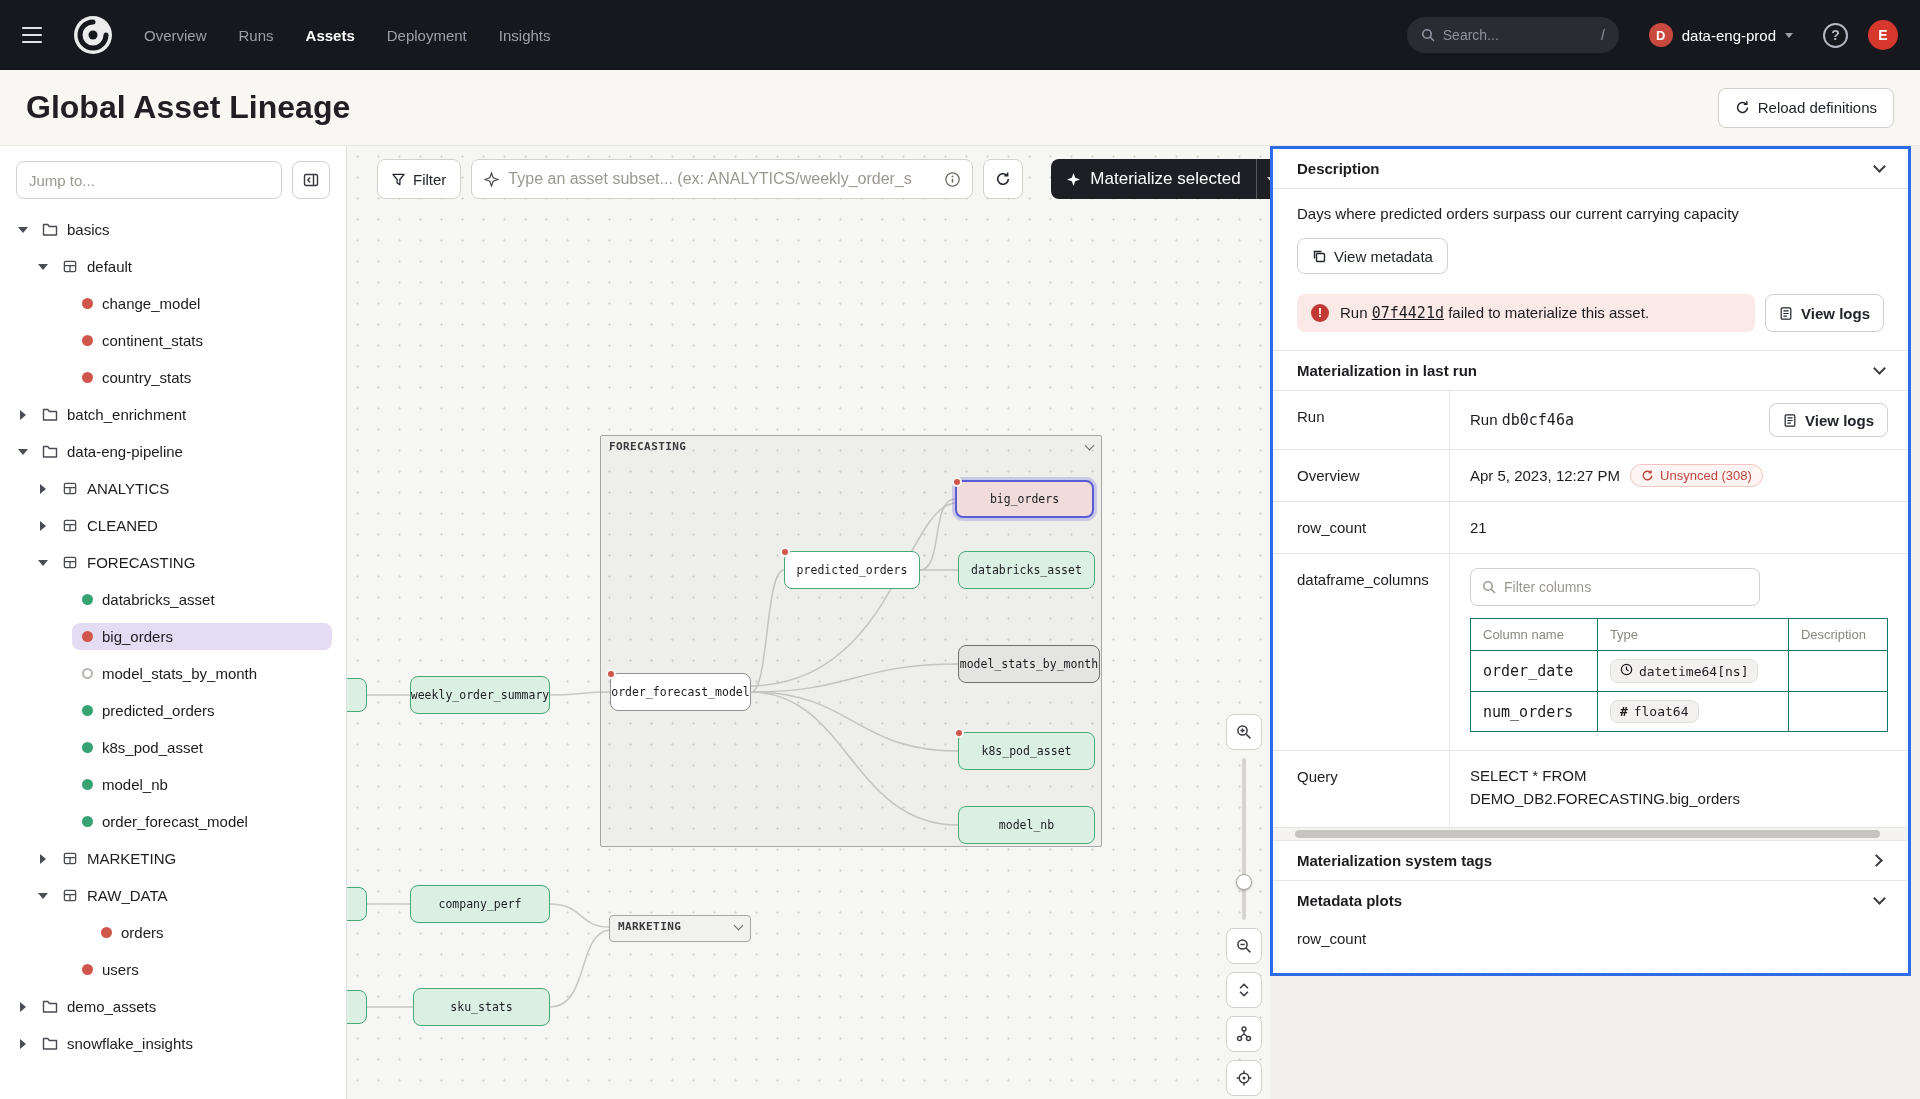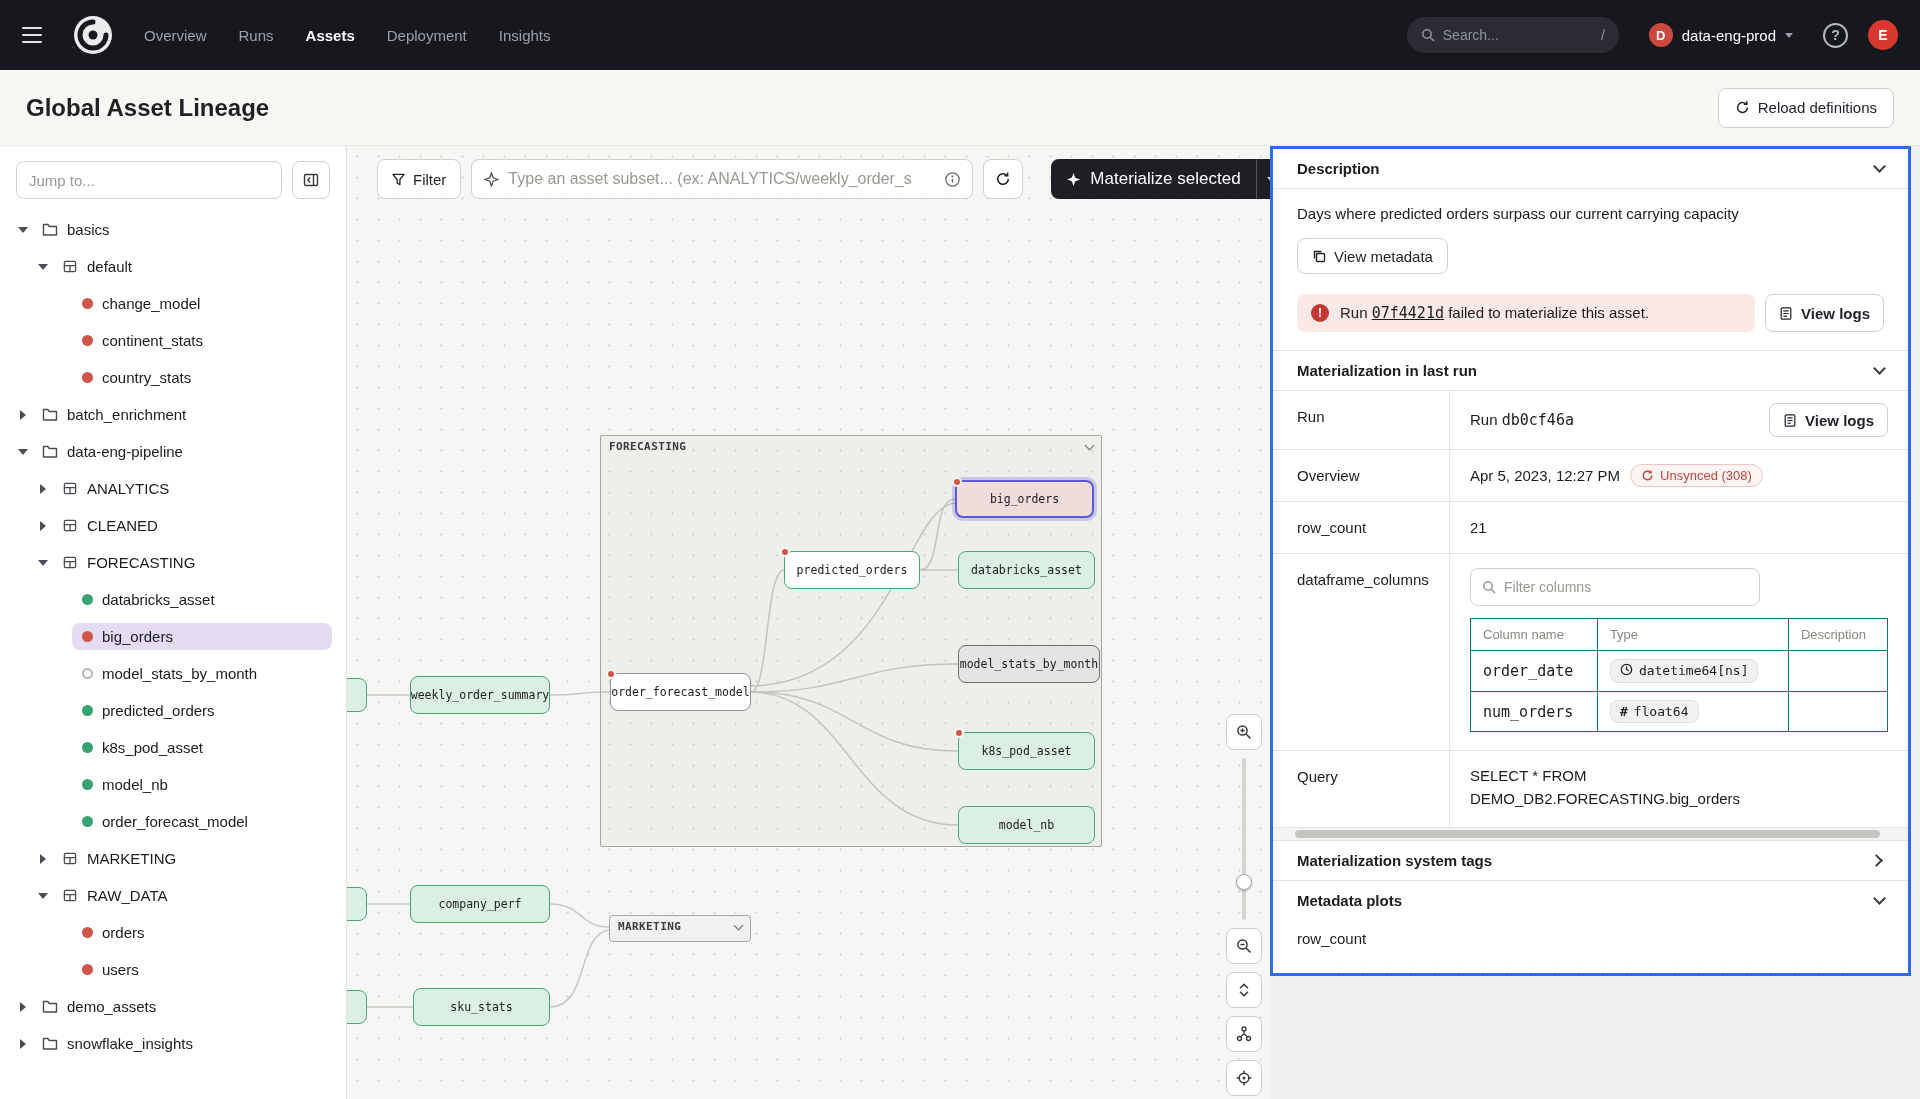--- a/index.html
+++ b/index.html
@@ -22,21 +22,21 @@
   .searchbox .slash{margin-left:auto;font-size:14px;color:#8F93A0;}
   .dep-chip{display:flex;align-items:center;gap:9px;color:#fff;font-size:15px;cursor:pointer;padding:6px 10px;border-radius:8px;}
   .badge-circle{width:24px;height:24px;border-radius:50%;background:#C9493E;color:#fff;font-size:13px;font-weight:700;display:flex;align-items:center;justify-content:center;}
   .caret-down{width:0;height:0;border-left:4px solid transparent;border-right:4px solid transparent;border-top:5px solid #9DA0AA;}
   .caret-down.light{border-top-color:#C9CBD2;}
   .help-circle{width:25px;height:25px;border-radius:50%;border:2px solid #B6B9C2;color:#B6B9C2;display:flex;align-items:center;justify-content:center;font-size:14px;font-weight:700;cursor:pointer;}
   .avatar{width:30px;height:30px;border-radius:50%;background:#D6382E;color:#fff;font-weight:700;font-size:14px;display:flex;align-items:center;justify-content:center;cursor:pointer;}
 
   
   .pagehead{height:76px;background:#F8F7F4;display:flex;align-items:center;justify-content:space-between;padding:0 26px;border-bottom:1px solid #EAE8E4;}
-  .pagehead h1{font-size:24px;font-weight:700;color:#211F23;}
+  .pagehead h1{font-size:32px;font-weight:700;color:#211F23;}
   .btn{display:inline-flex;align-items:center;gap:8px;background:#fff;border:1px solid #D2D0CB;border-radius:8px;font-size:15px;color:#21242B;cursor:pointer;font-family:"Liberation Sans",sans-serif;}
   .reload-btn{height:40px;padding:0 16px;}
 
   
   .content{display:flex;height:953px;position:relative;}
 
   
   .sidebar{width:347px;background:#fff;border-right:1px solid #E2E0DC;display:flex;flex-direction:column;flex-shrink:0;}
   .sidebar-top{display:flex;gap:10px;padding:15px 16px 12px;align-items:center;}
   .jump-input{flex:1;height:38px;border:1px solid #D2D0CB;border-radius:8px;padding:0 12px;font-size:15px;color:#3a3a40;outline:none;font-family:"Liberation Sans",sans-serif;}
@@ -112,21 +112,21 @@
   .kv .v.between{justify-content:space-between;}
   .kv .v.col{flex-direction:column;align-items:flex-start;gap:12px;padding:14px 20px 18px;}
   .unsynced{display:inline-flex;align-items:center;gap:6px;border:1px solid #F0C5C1;background:#FEF4F3;color:#BF443E;border-radius:14px;padding:3px 10px;font-size:13px;white-space:nowrap;}
   .filter-cols{width:290px;height:38px;border:1px solid #D2D0CB;border-radius:8px;display:flex;align-items:center;gap:8px;padding:0 11px;color:#9B9891;}
   .filter-cols input{flex:1;border:none;outline:none;font-size:14px;font-family:"Liberation Sans",sans-serif;min-width:0;}
   .filter-cols input::placeholder{color:#9B9891;}
   .cols-table{border-collapse:collapse;width:100%;}
   .cols-table th,.cols-table td{border:1px solid #0f766e;text-align:left;padding:8px 12px;}
   .cols-table th{font-size:13px;color:#8B8880;font-weight:400;}
   .cols-table td.cname{font-family:"DejaVu Sans Mono",monospace;font-size:15px;}
-  .type-pill{display:inline-flex;gap:6px;background:#F2F1EF;border:1px solid #E0DEDA;border-radius:8px;padding:3px 9px;font-family:"DejaVu Sans Mono",monospace;font-size:13px;color:#1C1C21;white-space:nowrap;}
+  .type-pill{display:inline-flex;align-items:center;gap:6px;background:#F2F1EF;border:1px solid #E0DEDA;border-radius:8px;padding:3px 9px;font-family:"DejaVu Sans Mono",monospace;font-size:13px;color:#1C1C21;white-space:nowrap;}
   .qline{font-size:15px;line-height:1.4;}
 
   .hscroll{height:13px;border-top:1px solid #E7E5E1;background:#F5F4F2;position:relative;flex-shrink:0;}
   .hthumb{position:absolute;top:2px;left:22px;right:28px;height:8px;background:#C7C5C1;border-radius:4px;cursor:pointer;}
   .plot-title{padding:10px 24px 2px;font-size:15px;flex-shrink:0;}
   .chart-host{flex:1;overflow:hidden;padding:6px 10px 0 14px;}
 </style>
 </head>
 <body>
 
@@ -400,21 +400,21 @@
           <span class="tpill">
             <span class="ticon">
               <svg width="16" height="15" viewBox="0 0 16 16">
                 <rect x="2" y="2.5" width="12" height="11" rx="1.5" fill="none" stroke="#4A4B52" stroke-width="1.4"></rect>
                 <path d="M2 7h12M8 7v6.5" stroke="#4A4B52" stroke-width="1.4"></path>
               </svg>
             </span>
             <span class="tlabel">RAW_DATA</span>
           </span>
         </div>
-        <div class="tree-row" style="padding-left: 54px;">
+        <div class="tree-row" style="padding-left: 54px; margin-left: 19px;">
           <span class="tcaret"></span>
           <span class="tpill">
             <span class="ticon">
               <span class="tdot red"></span>
             </span>
             <span class="tlabel">orders</span>
           </span>
         </div>
         <div class="tree-row" style="padding-left: 54px;">
           <span class="tcaret"></span>

